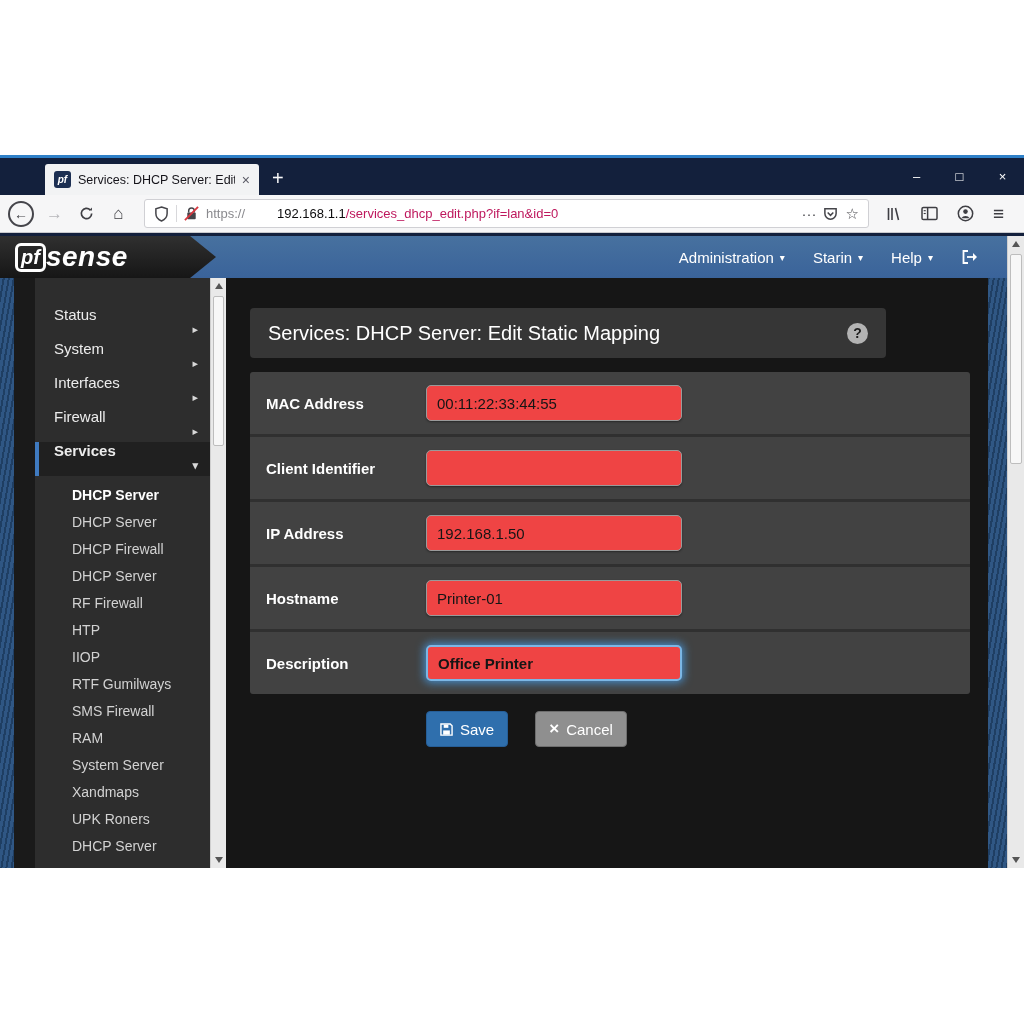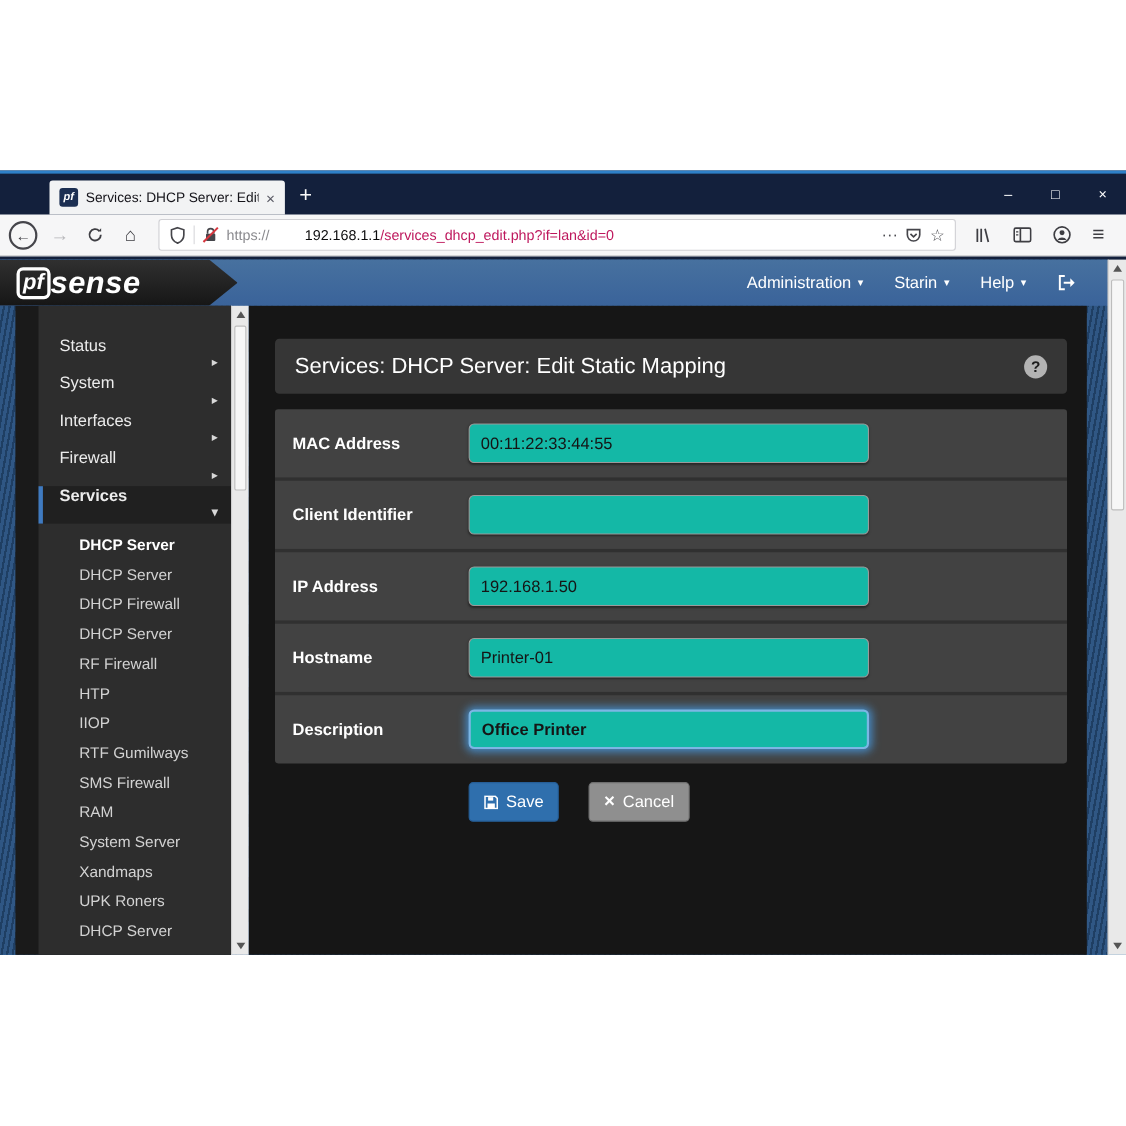--- a/index.html
+++ b/index.html
@@ -68,31 +68,31 @@
   
   .scrollbar { width:16px; background:#e9e9e9; border-left:1px solid #cfcfcf; position:relative;
                display:flex; flex-direction:column; justify-content:space-between; align-items:center;
                padding:5px 0; flex-shrink:0; }
   .sb-thumb { position:absolute; left:2px; top:18px; width:11px; height:150px; background:#f7f7f7; border:1px solid #bdbdbd; border-radius:2px; }
   .caret-up { width:0; height:0; border-left:4px solid transparent; border-right:4px solid transparent; border-bottom:6px solid #555; }
   .caret-dn { width:0; height:0; border-left:4px solid transparent; border-right:4px solid transparent; border-top:6px solid #555; }
 
   
   .main-col { flex:1; min-width:0; background:#161616; padding:30px 0 0 24px; }
-  .title-panel { width:720px; height:50px; background:#363636; border-radius:4px; display:flex; align-items:center;
+  .title-panel { width:636px; height:50px; background:#363636; border-radius:4px; display:flex; align-items:center;
                  padding:0 18px; margin-bottom:14px; }
   .page-title { color:#fff; font-size:20px; }
   .help-badge { margin-left:auto; width:21px; height:21px; border-radius:50%; background:#b3b3b3; color:#1d1d1d;
                 font-weight:bold; font-size:14px; display:flex; align-items:center; justify-content:center; }
   .form-panel { width:720px; background:#424242; border-radius:3px; }
   .f-row { display:flex; align-items:center; padding:13px 16px; border-bottom:3px solid #303030; }
   .f-row:last-child { border-bottom:none; }
   .f-label { width:160px; color:#fff; font-weight:bold; font-size:15px; flex-shrink:0; }
-  .f-input { width:364px; height:36px; border:1px solid #9a9a9a; border-radius:5px; font-size:15px; padding:0 10px;
-             color:#151515; background:#14b8a6; font-family:inherit; box-shadow:0 1px 2px rgba(0,0,0,.4); }
+  .f-input { width:256px; height:36px; border:1px solid #9a9a9a; border-radius:5px; font-size:15px; padding:0 10px;
+             color:#151515; background:#ef4444; font-family:inherit; box-shadow:0 1px 2px rgba(0,0,0,.4); }
   .f-input.focused { border:2px solid #7cb6e4; box-shadow:0 0 8px 2px rgba(70,150,220,.85);font-weight:bold; }
   .btn-row { margin:17px 0 0 176px; display:flex; gap:27px; }
   .btn { display:flex; align-items:center; gap:7px; padding:0 13px; height:36px; border-radius:4px; color:#fff; font-size:15px; }
   .btn-save { background:#2f6fad; border:1px solid #265e97; }
   .btn-cancel { background:#8f8f8f; border:1px solid #6e6e6e; }
   .x-glyph { font-weight:bold; font-size:17px; }
   .edge-right { width:19px; flex-shrink:0; }
 
   svg { display:block; }
 </style>

